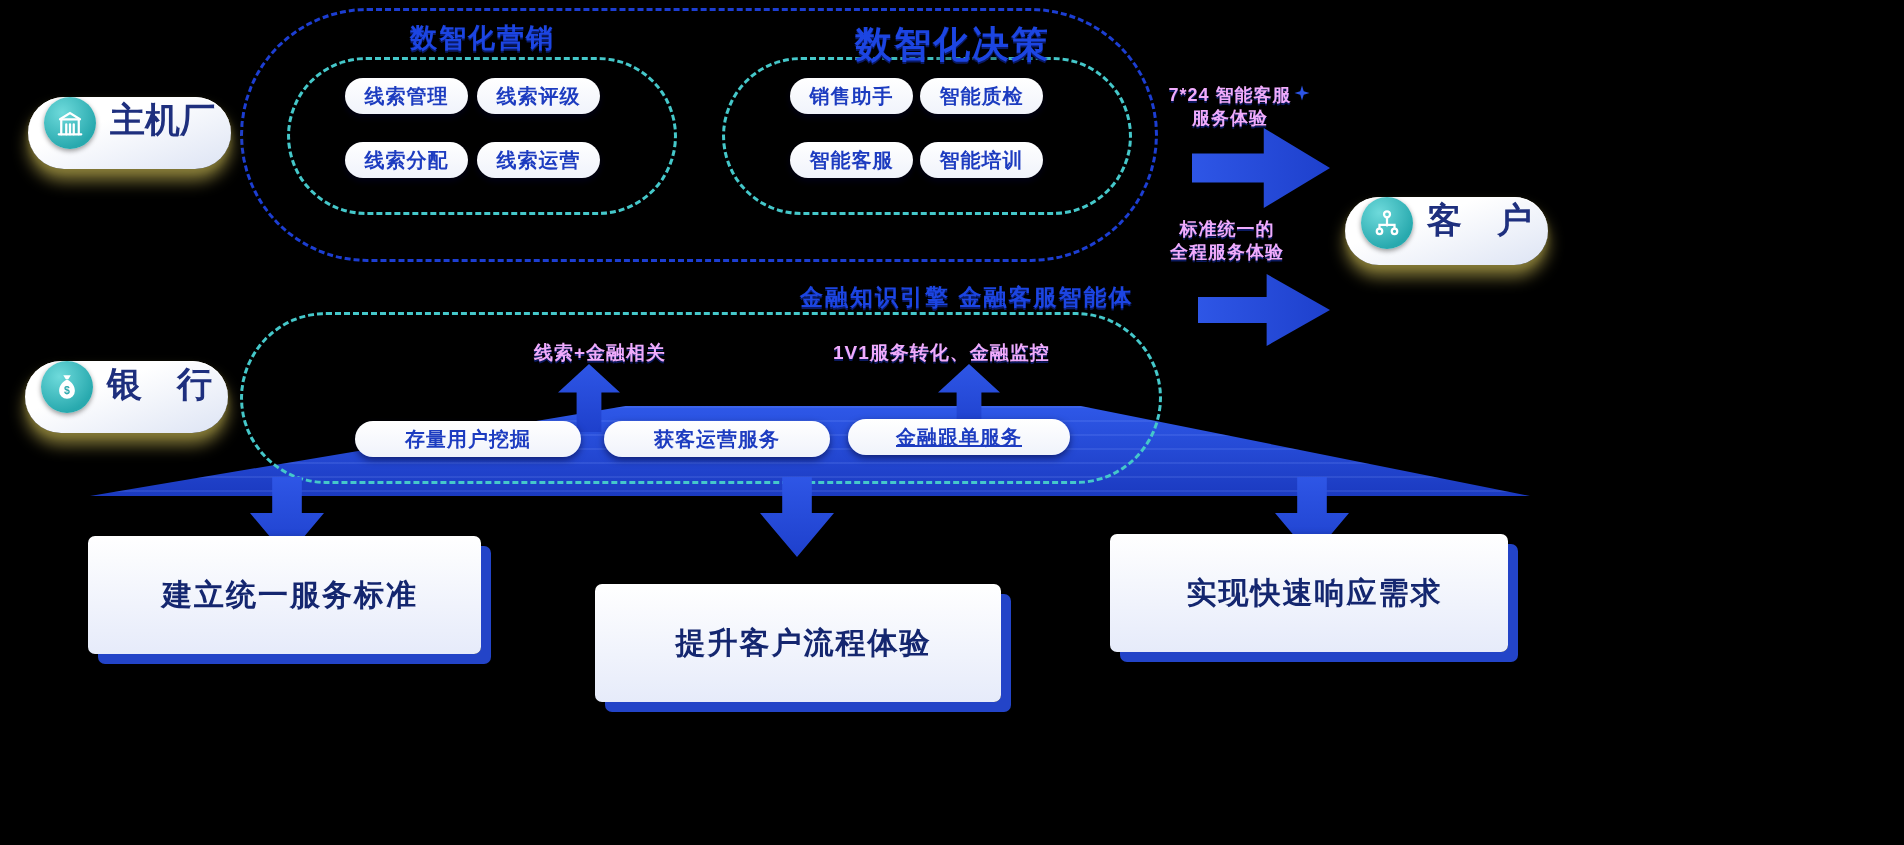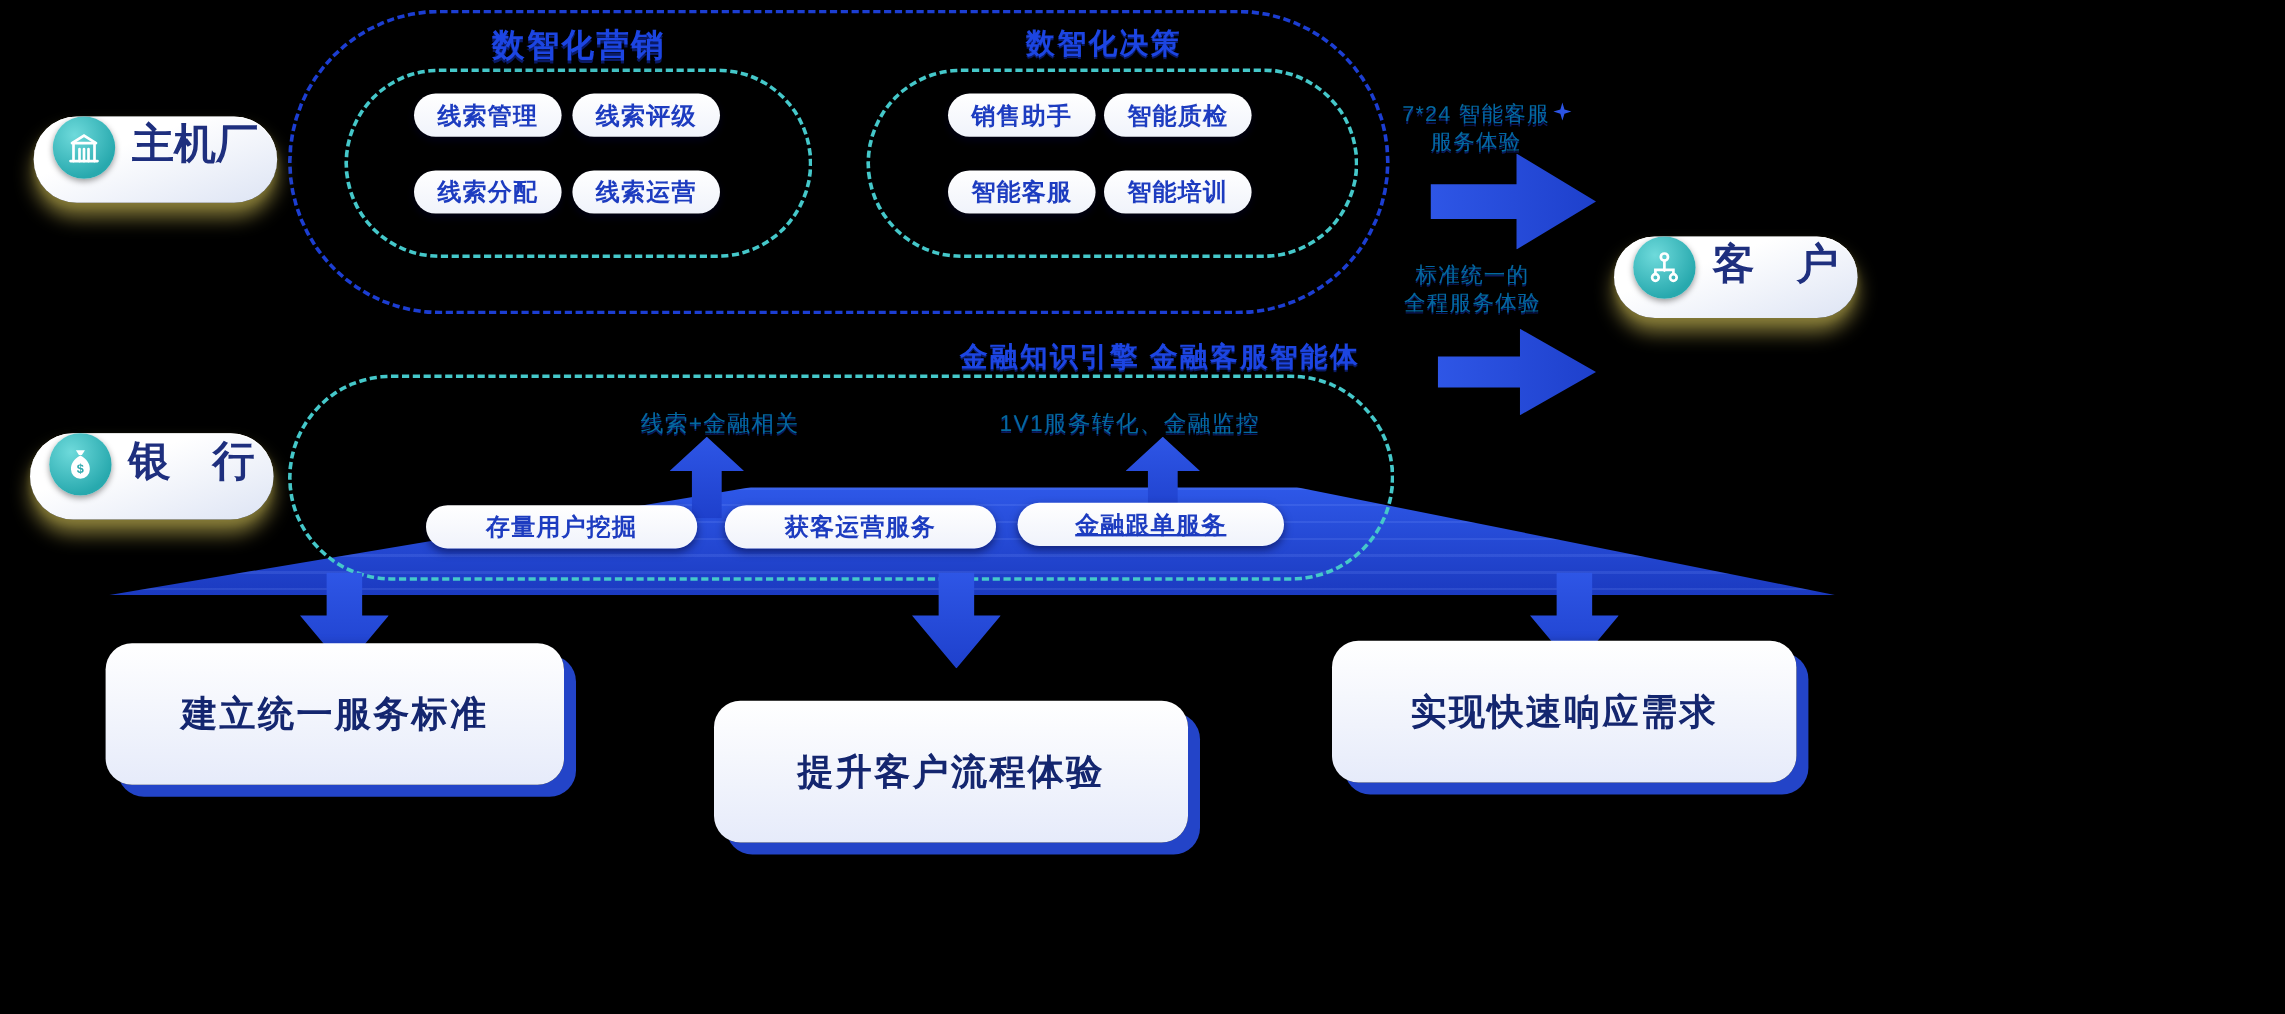--- a/index.html
+++ b/index.html
@@ -11,21 +11,21 @@
   
   .dash-outer{border:3px dashed #1c3ed2;border-radius:130px;}
   .dash-inner{border:3px dashed #45c8ca;border-radius:82px;}
   
   .title3d{
     color:#1c45e2;font-weight:800;letter-spacing:2px;
     text-shadow:0 2px 0 #0a1a66,0 5px 8px rgba(0,0,0,.65);
     white-space:nowrap;
   }
   .cap3d{
-    color:#0369a1;font-weight:400;letter-spacing:1px;
+    color:#f0abfc;font-weight:700;letter-spacing:1px;
     text-shadow:0 2px 0 #0b1a60,0 4px 6px rgba(0,0,0,.6);
     white-space:nowrap;
   }
   
   .pill-btn{
     background:linear-gradient(180deg,#ffffff,#f0f3fb);
     border-radius:19px;display:flex;align-items:center;justify-content:center;
     font-weight:700;color:#1d3cc0;font-size:20px;letter-spacing:1px;
     box-shadow:0 3px 7px rgba(0,0,40,.55);white-space:nowrap;
   }
@@ -58,43 +58,43 @@
   
   .platform{
     background:
       repeating-linear-gradient(180deg,rgba(130,160,255,.16) 0 2px,rgba(0,0,0,0) 2px 14px),
       linear-gradient(180deg,#2e58e8,#1b3ac0);
     clip-path:polygon(37.2% 0,68.8% 0,100% 100%,0 100%);
   }
   
   .card{
     background:linear-gradient(180deg,#ffffff,#e6ebfa);
-    border-radius:22px;
+    border-radius:7px;
     box-shadow:10px 10px 0 rgba(38,74,217,.92),0 4px 10px rgba(0,0,0,.5);
     display:flex;align-items:center;justify-content:center;
-    font-size:30px;font-weight:800;color:#14266f;letter-spacing:2px;white-space:nowrap;
+    font-size:30px;font-weight:800;color:#14266f;letter-spacing:2px;white-space:nowrap;padding-left:11px;
   }
   .cap-lines{display:flex;flex-direction:column;align-items:center;line-height:1.3;}
 </style>
 </head>
 <body>
 
 <div class="stage">
 
   <div class="abs dash-outer" style="left:240px;top:8px;width:912px;height:248px;"></div>
 
   <div class="abs dash-inner" style="left:287px;top:57px;width:384px;height:152px;"></div>
   <div class="abs title3d" style="left:410px;top:20px;font-size:27px;">数智化营销</div>
   <div class="abs pill-btn" style="left:345px;top:78px;width:123px;height:36px;">线索管理</div>
   <div class="abs pill-btn" style="left:477px;top:78px;width:123px;height:36px;">线索评级</div>
   <div class="abs pill-btn" style="left:345px;top:142px;width:123px;height:36px;">线索分配</div>
   <div class="abs pill-btn" style="left:477px;top:142px;width:123px;height:36px;">线索运营</div>
 
   <div class="abs dash-inner" style="left:722px;top:57px;width:404px;height:152px;"></div>
-  <div class="abs title3d" style="left:855px;top:20px;font-size:24px;">数智化决策</div>
+  <div class="abs title3d" style="left:855px;top:20px;font-size:37px;">数智化决策</div>
   <div class="abs pill-btn" style="left:790px;top:78px;width:123px;height:36px;">销售助手</div>
   <div class="abs pill-btn" style="left:920px;top:78px;width:123px;height:36px;">智能质检</div>
   <div class="abs pill-btn" style="left:790px;top:142px;width:123px;height:36px;">智能客服</div>
   <div class="abs pill-btn" style="left:920px;top:142px;width:123px;height:36px;">智能培训</div>
 
   <div class="abs cap-lines" style="left:1160px;top:84px;width:140px;">
     <span class="cap3d" style="font-size:18px;">7*24 智能客服</span>
     <span class="cap3d" style="font-size:18px;">服务体验</span>
   </div>
   <div class="abs" style="left:1293px;top:84px;width:18px;height:18px;">

